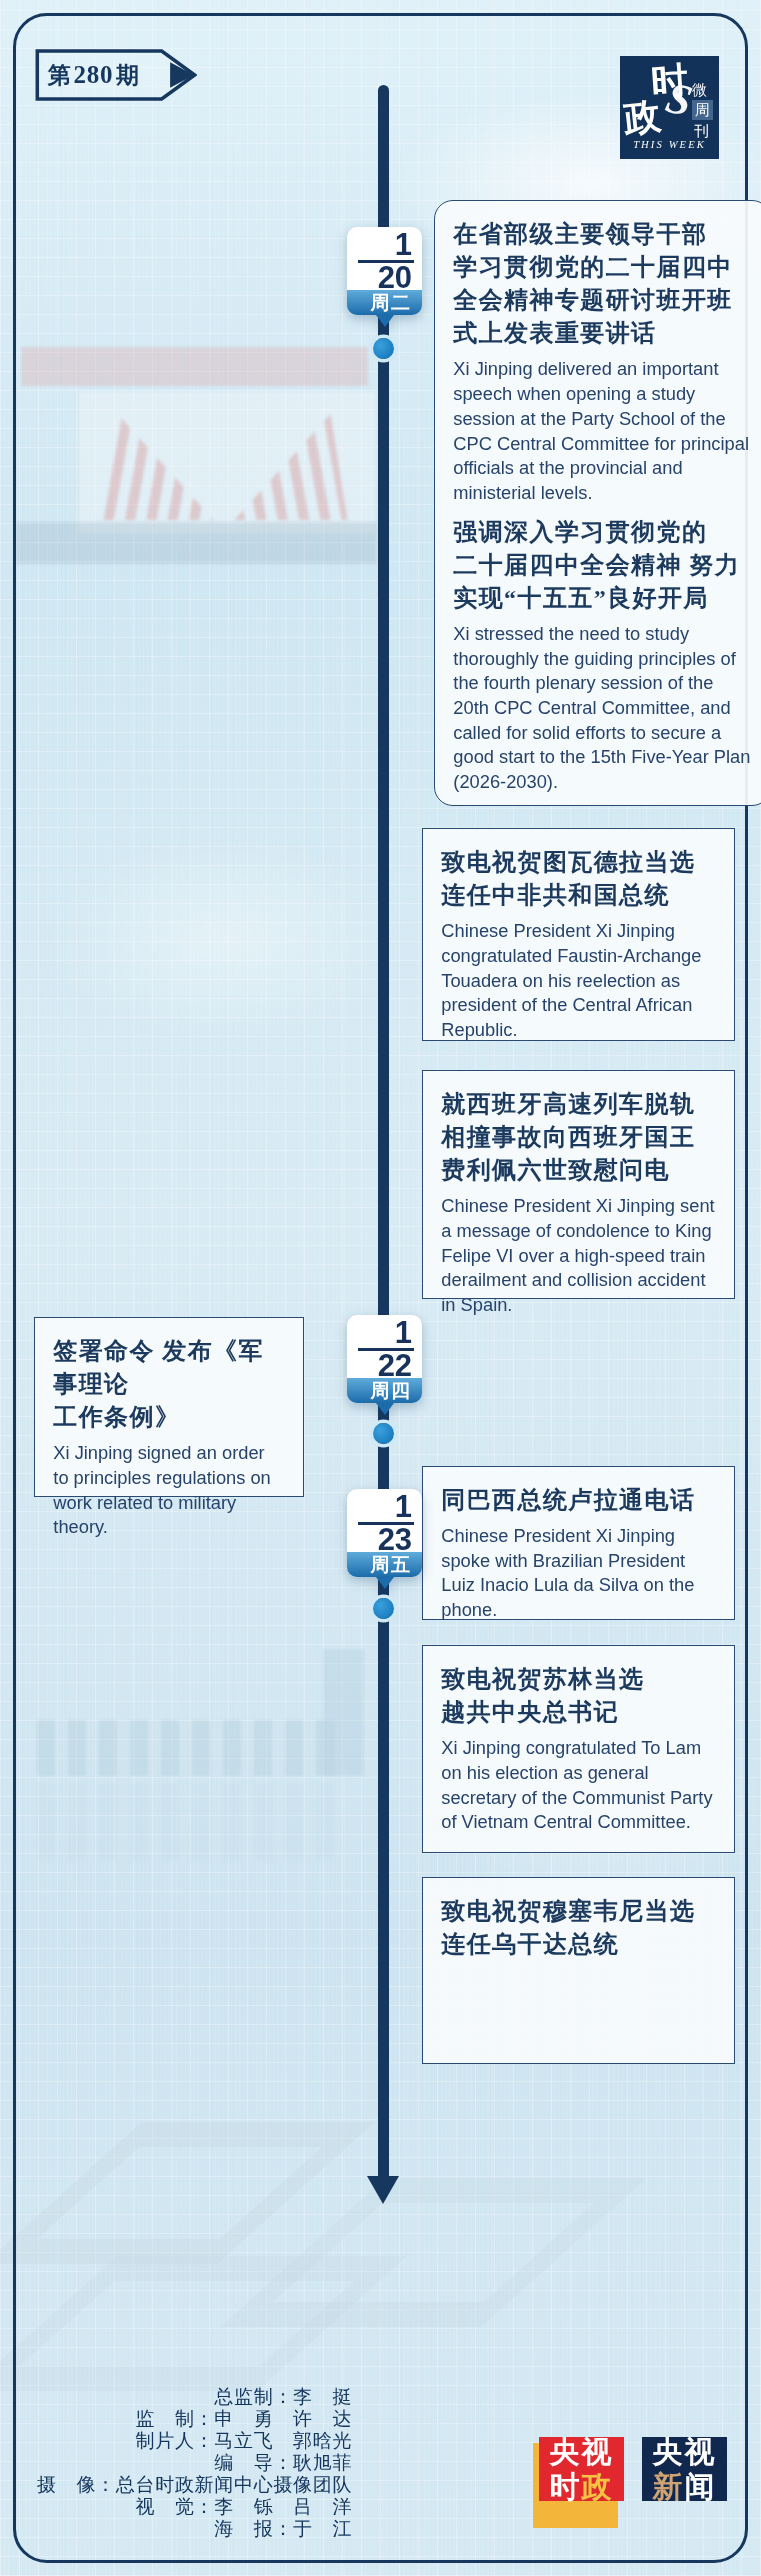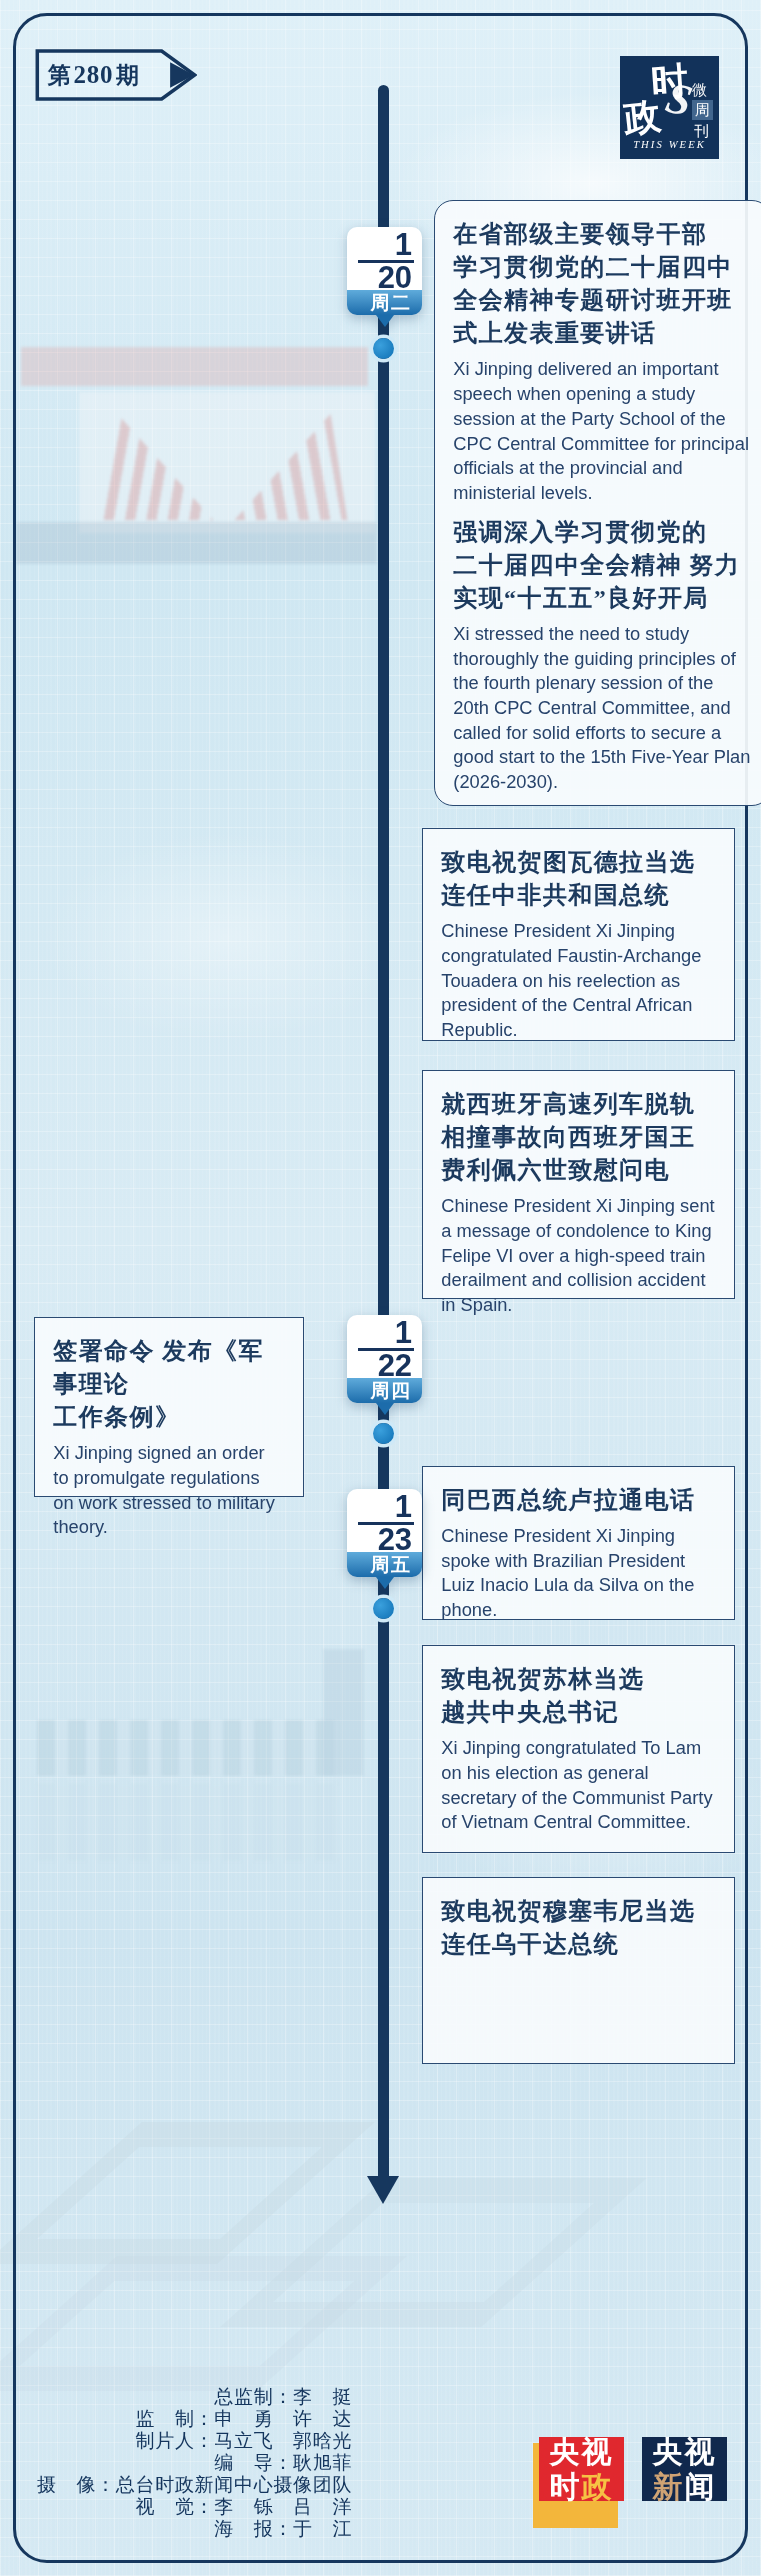--- a/index.html
+++ b/index.html
@@ -191,21 +191,21 @@
   <div class="card" style="left:422px;top:1070px;width:313px;height:229px;">
     <p class="cn">就西班牙高速列车脱轨
 相撞事故向西班牙国王
 费利佩六世致慰问电</p>
     <p class="en">Chinese President Xi Jinping sent a message of condolence to King Felipe VI over a high-speed train derailment and collision accident in Spain.</p>
   </div>
 
   <div class="card" style="left:34px;top:1292px;width:270px;height:180px;margin-top:25px;">
     <p class="cn">签署命令 发布《军事理论
 工作条例》</p>
-    <p class="en">Xi Jinping signed an order to promulgate regulations on work stressed to military theory.</p>
+    <p class="en">Xi Jinping signed an order to principles regulations on work related to military theory.</p>
   </div>
 
   <div class="card" style="left:422px;top:1466px;width:313px;height:154px;">
     <p class="cn">同巴西总统卢拉通电话</p>
     <p class="en">Chinese President Xi Jinping spoke with Brazilian President Luiz Inacio Lula da Silva on the phone.</p>
   </div>
 
   <div class="card" style="left:422px;top:1645px;width:313px;height:208px;">
     <p class="cn">致电祝贺苏林当选
 越共中央总书记</p>

